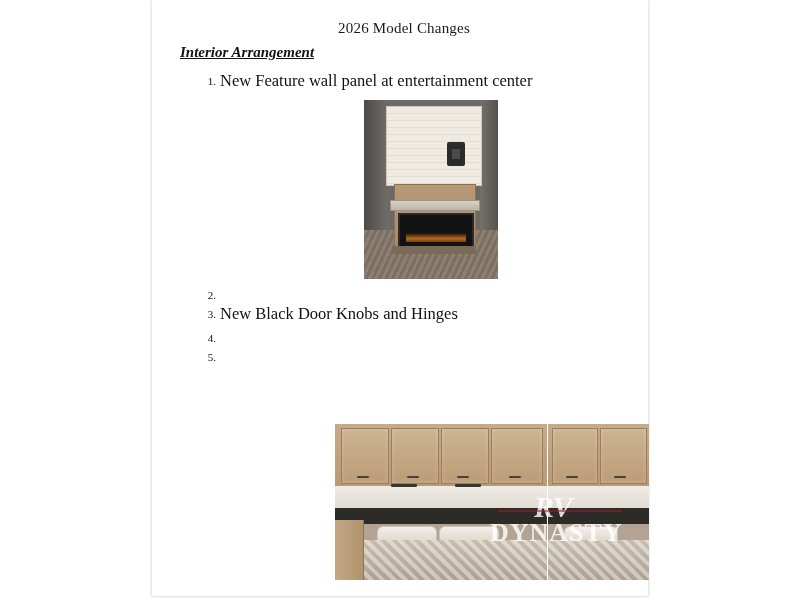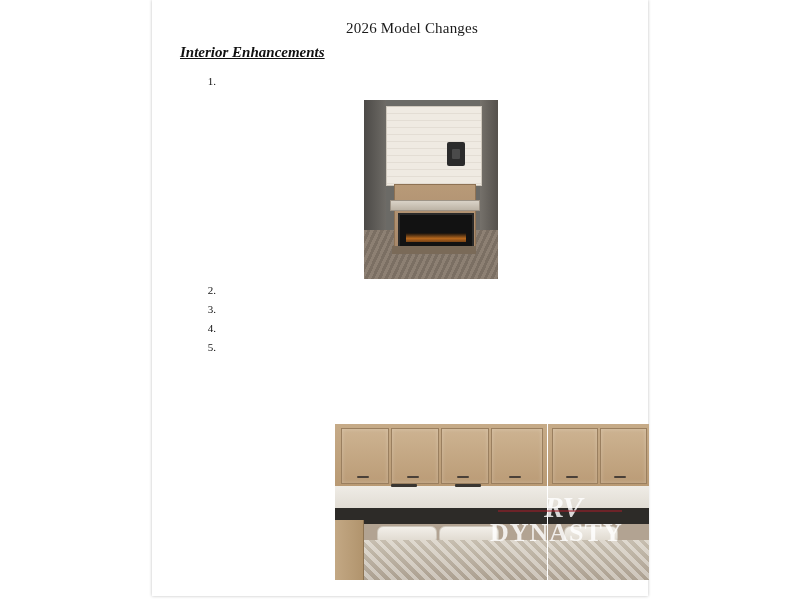--- a/index.html
+++ b/index.html
@@ -33,21 +33,21 @@
     position: absolute;
     top: 0;
     height: 600px;
     background: #ffffff;
   }
   .left-gutter { left: 0; width: 152px; }
   .right-gutter { left: 648px; width: 152px; }
 
   .doc-title {
     position: absolute;
-    left: 12px;
+    left: 4px;
     top: 20px;
     width: 496px;
     text-align: center;
     font-size: 15px;
     color: #1a1a1a;
     letter-spacing: 0.2px;
   }
 
   .section-heading {
     position: absolute;
@@ -233,21 +233,21 @@
   
   .watermark {
     position: absolute;
     left: 338px;
     top: 490px;
     width: 152px;
     height: 70px;
     pointer-events: none;
   }
   .wm-rv {
-    position: absolute; left: 54px; top: 0px;
+    position: absolute; left: 44px; top: 0px;
     font-size: 30px; font-weight: bold; font-style: italic;
     color: rgba(255,255,255,0.82);
     font-family: "Liberation Serif", serif;
     letter-spacing: -1px;
   }
   .wm-dyn {
     position: absolute; left: 0px; top: 28px;
     font-size: 26px; font-weight: bold;
     color: rgba(255,255,255,0.82);
     font-family: "Liberation Serif", serif;
@@ -263,36 +263,38 @@
 
 <div class="page">
 
   <div class="left-gutter"></div>
   <div class="right-gutter"></div>
 
   <div class="sheet">
 
     <div class="doc-title">2026 Model Changes</div>
 
-    <div class="section-heading">Interior Enhancements</div>
+    <div class="section-heading">Interior Arrangement</div>
 
     <div class="list">
 
       <div class="list-item">
         <div class="item-num">1.</div>
+        <div class="item-text">New Feature wall panel at entertainment center</div>
       </div>
 
       <div style="height:190px"></div>
 
       <div class="list-item">
         <div class="item-num">2.</div>
       </div>
 
       <div class="list-item">
         <div class="item-num">3.</div>
+        <div class="item-text">New Black Door Knobs and Hinges</div>
       </div>
 
       <div class="list-item">
         <div class="item-num">4.</div>
       </div>
 
       <div class="list-item">
         <div class="item-num">5.</div>
       </div>
 

